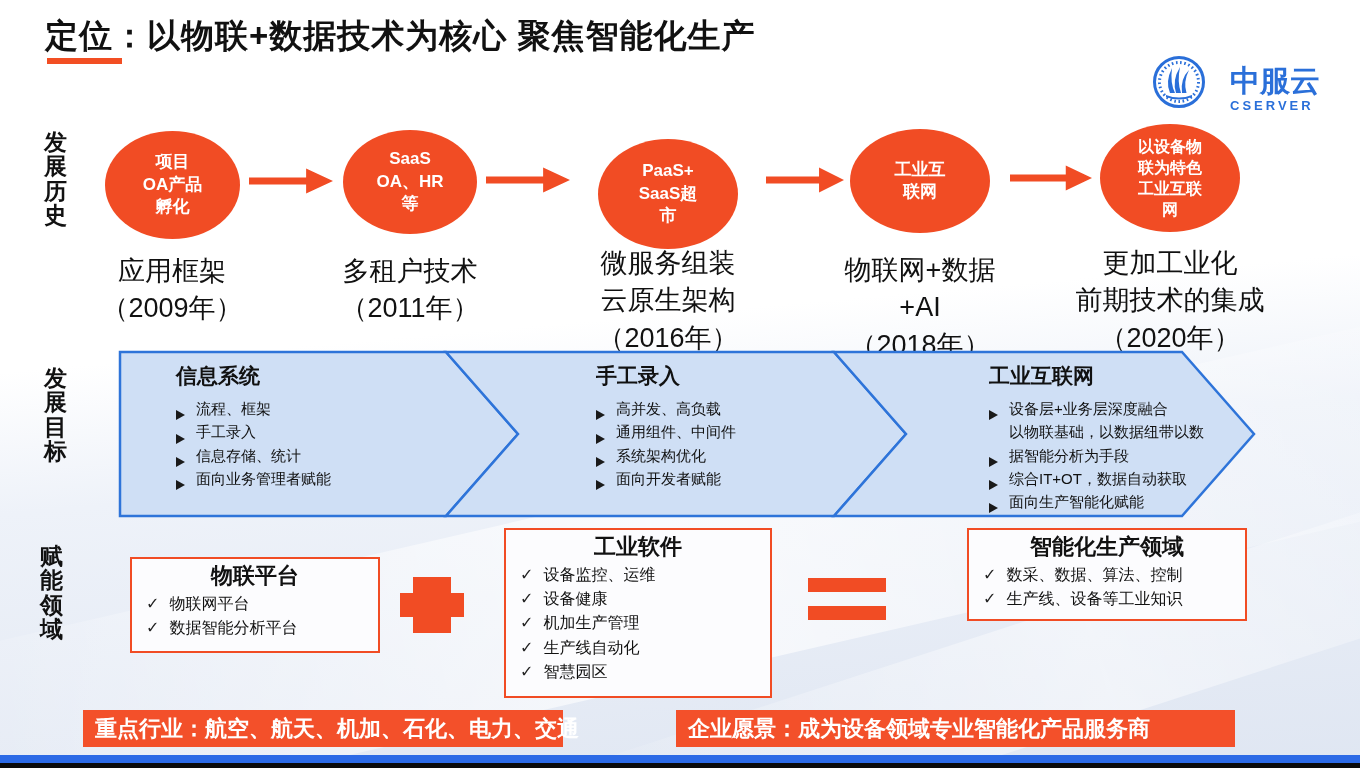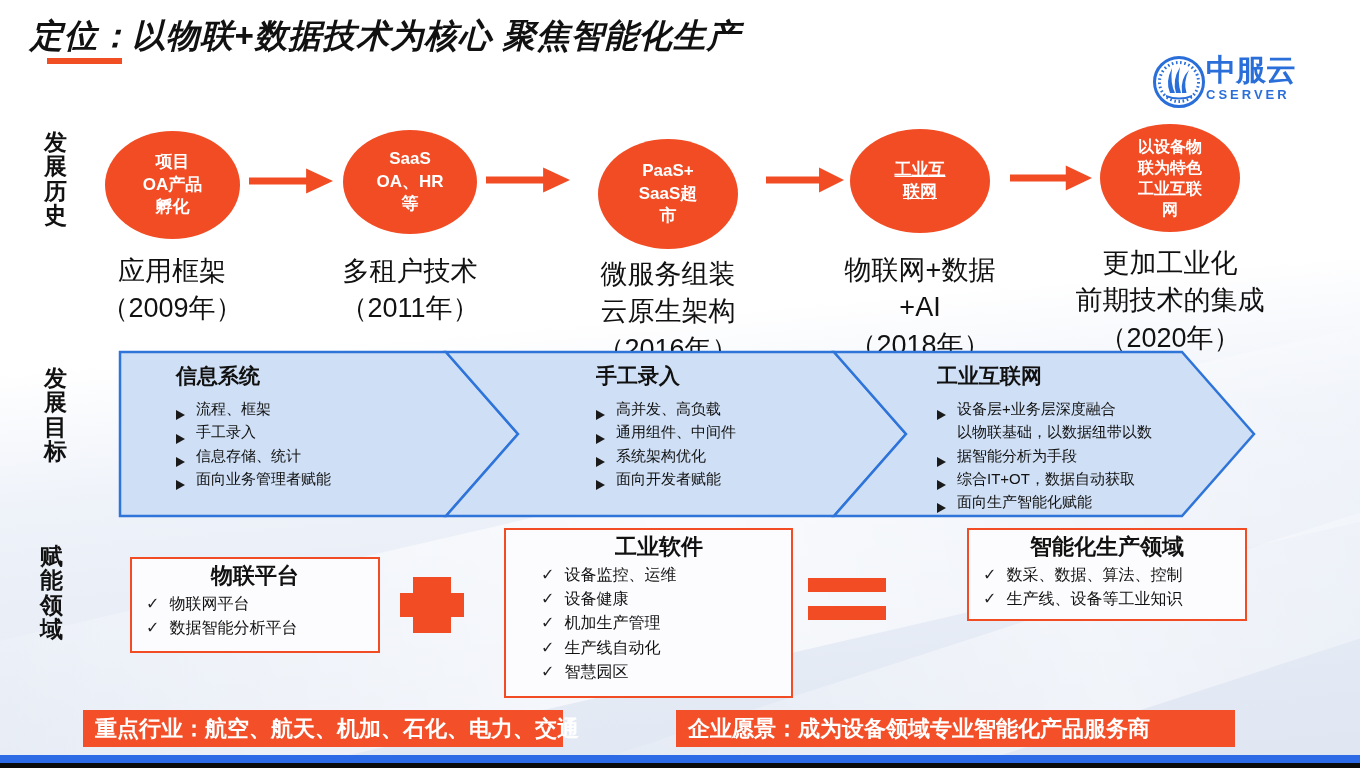--- a/index.html
+++ b/index.html
@@ -10,72 +10,72 @@
   }
   .abs{position:absolute;}
   
   .streak{position:absolute;pointer-events:none;}
   .streak1{left:-150px;top:470px;width:1800px;height:190px;transform:rotate(-13deg);
     background:linear-gradient(90deg,rgba(255,255,255,0) 0%,rgba(255,255,255,.7) 45%,rgba(255,255,255,0) 100%);}
   .streak2{left:500px;top:600px;width:1200px;height:120px;transform:rotate(-18deg);
     background:linear-gradient(90deg,rgba(255,255,255,0) 0%,rgba(255,255,255,.5) 50%,rgba(255,255,255,0) 100%);}
 
   
-  .title{left:30px;top:14px;font-size:33px;font-weight:700;letter-spacing:1px;white-space:nowrap;font-style:italic;}
+  .title{left:45px;top:14px;font-size:33px;font-weight:700;letter-spacing:1px;white-space:nowrap;}
   .title-underline{left:47px;top:58px;width:75px;height:6px;background:#f24e23;}
-  .logo{left:1152px;top:55px;display:flex;align-items:flex-start;gap:0;}
+  .logo{left:1152px;top:55px;display:flex;align-items:flex-end;gap:24px;}
   .logo-name{font-size:30px;font-weight:700;color:#2a6fd9;line-height:1;}
   .logo-sub{font-size:13px;font-weight:700;color:#2a6fd9;letter-spacing:3px;margin-top:2px;}
 
   
   .row-label{width:27px;font-size:23px;font-weight:700;line-height:1.06;word-break:break-all;color:#111;}
   #label-history{left:44px;top:130px;}
   #label-goals{left:44px;top:366px;}
   #label-empower{left:40px;top:544px;}
 
   
   .bubble{border-radius:50%;background:#f14c24;color:#fff;font-weight:700;font-size:17px;line-height:1.32;
     display:flex;flex-direction:column;align-items:center;justify-content:center;text-align:center;}
   .e1{left:105px;top:131px;width:135px;height:108px;}
   .e2{left:343px;top:130px;width:134px;height:104px;}
   .e3{left:598px;top:139px;width:140px;height:110px;}
-  .e4{left:850px;top:129px;width:140px;height:104px;text-decoration:underline;}
+  .e4{left:850px;top:129px;width:140px;height:104px;}
   .e5{left:1100px;top:124px;width:140px;height:108px;font-size:16px;}
   .harrow{background:#f14c24;height:30px;
     clip-path:polygon(0 38%,68% 38%,68% 8%,100% 50%,68% 92%,68% 62%,0 62%);}
   .arr1{left:249px;top:166px;width:84px;}
   .arr2{left:486px;top:165px;width:84px;}
   .arr3{left:766px;top:165px;width:78px;}
   .arr4{left:1010px;top:163px;width:82px;}
   .caption{text-align:center;font-size:27px;line-height:1.38;color:#111;}
   .cap1{left:92px;top:253px;width:160px;}
   .cap2{left:330px;top:253px;width:160px;}
-  .cap3{left:588px;top:256px;width:160px;}
+  .cap3{left:588px;top:245px;width:160px;}
   .cap4{left:830px;top:252px;width:180px;}
   .cap5{left:1072px;top:245px;width:196px;}
 
   
   .chevrons{left:118px;top:350px;width:1140px;height:168px;}
   .goal{z-index:2;}
   .g1{left:176px;top:362px;width:290px;}
   .g2{left:596px;top:362px;width:290px;}
-  .g3{left:937px;top:362px;width:300px;}
+  .g3{left:989px;top:362px;width:300px;}
   .goal-title{font-size:21px;font-weight:700;margin-bottom:7px;}
   .goal-items{font-size:15px;line-height:1.55;}
   .goal-item{display:flex;gap:11px;align-items:flex-end;}
   .tri{width:0;height:0;border-left:9px solid #1a1a1a;border-top:5px solid transparent;
     border-bottom:5px solid transparent;margin-top:6px;flex:0 0 auto;}
   .g1 .gtxt{width:140px;word-break:break-all;}
   .g2 .gtxt{width:126px;word-break:break-all;}
   .g3 .gtxt{width:200px;word-break:break-all;}
 
   
   .box{background:#fcfcfe;border:2px solid #f14c24;box-sizing:border-box;}
   .box1{left:130px;top:557px;width:250px;height:96px;}
-  .box2{left:504px;top:528px;width:289px;height:170px;padding-left:21px;}
+  .box2{left:504px;top:528px;width:268px;height:170px;}
   .box3{left:967px;top:528px;width:280px;height:93px;}
   .box-title{text-align:center;font-size:22px;font-weight:700;margin-top:3px;line-height:1.3;}
   .box-items{margin-top:1px;padding-left:14px;font-size:16px;line-height:1.52;}
   .box-item{display:flex;gap:10px;align-items:flex-start;}
   .check{flex:0 0 auto;color:#222;}
   .bitxt{word-break:break-all;}
 
   
   .plus{left:400px;top:577px;width:64px;height:56px;}
   .plus .pv{position:absolute;left:13px;top:0;width:38px;height:56px;background:#f14c24;}

